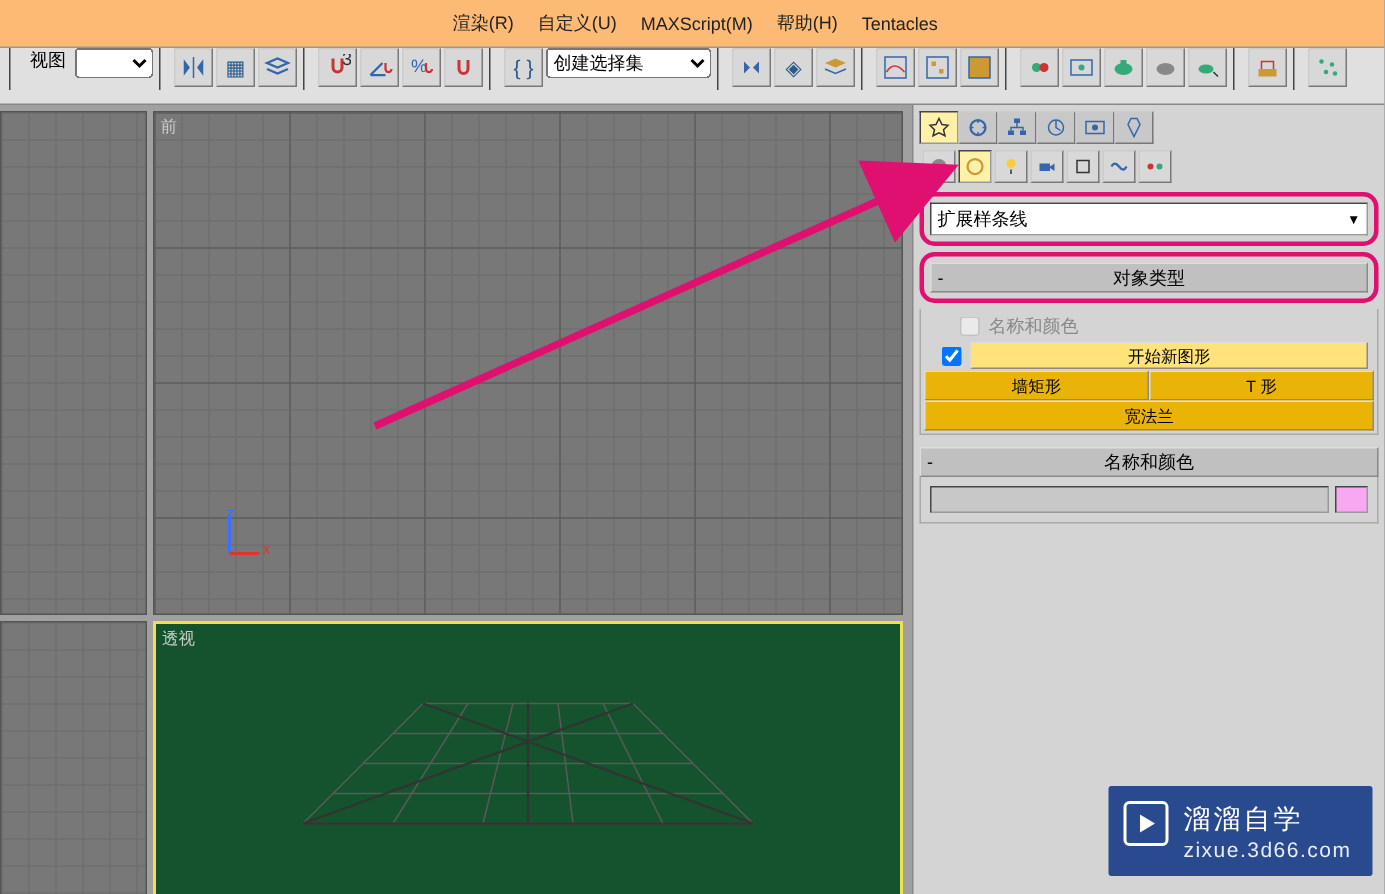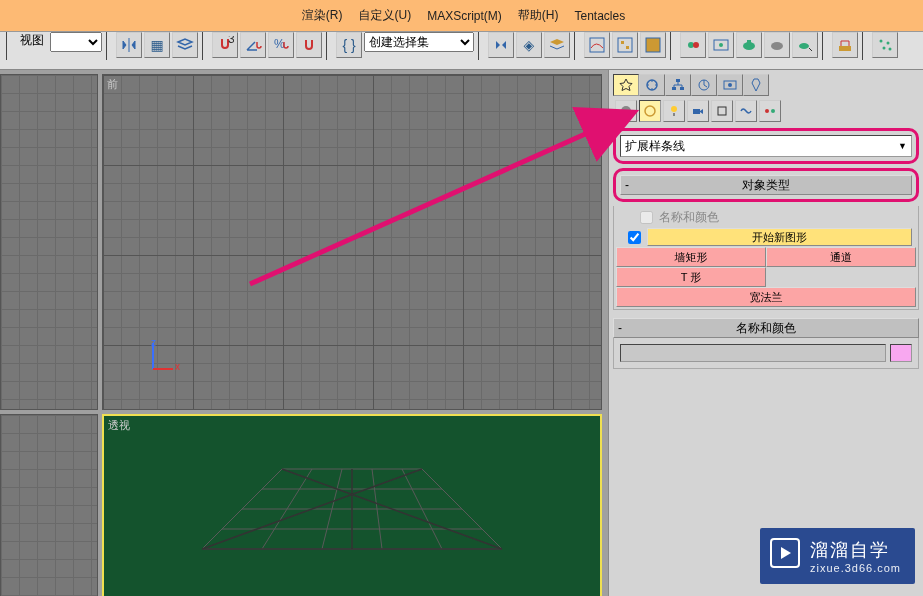--- a/index.html
+++ b/index.html
@@ -58,31 +58,31 @@
 .iconrow .ib svg { width: 14px; height: 14px; }
 
 .highlight-box { border: 3px solid #e01070; border-radius: 10px; padding: 4px; margin: 4px 0; }
 .dropdown { width: 100%; height: 22px; display: flex; align-items: center; background: #fff; border: 1px inset #999; padding: 0 4px; justify-content: space-between; cursor: pointer; }
 .dropdown .arrow { font-size: 9px; }
 .rollout-hdr { background: #c0c0c0; border: 1px outset #ddd; height: 20px; display: flex; align-items: center; justify-content: center; position: relative; cursor: pointer; }
 .rollout-hdr .minus { position: absolute; left: 4px; }
 .rollout-body { background: #d4d4d4; border: 1px solid #aaa; border-top: none; padding: 2px; }
 .checkrow { display: flex; align-items: center; gap: 6px; padding: 1px 4px 1px 24px; }
 .btn-grid { display: flex; flex-wrap: wrap; }
-.obtn { flex: 0 0 50%; height: 20px; background: #fca5a5; border: 1px outset #ddd; display: flex; align-items: center; justify-content: center; cursor: pointer; font-size: 11px; }
+.obtn { flex: 0 0 50%; height: 20px; background: #eab308; border: 1px outset #ddd; display: flex; align-items: center; justify-content: center; cursor: pointer; font-size: 11px; }
 .obtn.full { flex: 0 0 100%; }
 .start-new { flex: 1; height: 18px; background: #ffe27a; border: 1px outset #ddd; display: flex; align-items: center; justify-content: center; font-size: 11px; }
 .color-row { display: flex; align-items: center; gap: 4px; padding: 4px; }
 .color-row input { flex: 1; height: 18px; background: #c8c8c8; border: 1px inset #999; }
 .colorsw { width: 22px; height: 18px; background: #f8a8f0; border: 1px inset #999; cursor: pointer; }
 
 .watermark { position: absolute; right: 8px; bottom: 12px; background: #2a4a90; color: #fff; padding: 10px 14px 10px 50px; border-radius: 2px; }
 .watermark .logo { position: absolute; left: 10px; top: 10px; width: 30px; height: 30px; border: 2px solid #fff; border-radius: 4px; display: flex; align-items: center; justify-content: center; }
 .watermark .big { font-size: 18px; font-weight: normal; letter-spacing: 2px; }
-.watermark .small { font-size: 11px; letter-spacing: 1px; opacity: .9; }
+.watermark .small { font-size: 14px; letter-spacing: 1px; opacity: .9; }
 </style>
 </head>
 <body>
 
 <div class="menubar">
   <span>渲染(R)</span>
   <span>自定义(U)</span>
   <span>MAXScript(M)</span>
   <span>帮助(H)</span>
   <span>Tentacles</span>
@@ -355,21 +355,20 @@
       <div class="checkrow">
         <input type="checkbox" disabled="" style="">
         <span style="color:#888">名称和颜色</span>
       </div>
       <div class="checkrow" style="padding-left:12px">
         <input type="checkbox" checked="" style="">
         <div class="start-new">开始新图形</div>
       </div>
       <div class="btn-grid">
         <div class="obtn">墙矩形</div>
-        <div class="obtn">通道</div>
         <div class="obtn">T 形</div>
         <div class="obtn full">宽法兰</div>
       </div>
     </div>
 
     <div style="height:8px"></div>
     <div class="rollout-hdr">
       <span class="minus">-</span>
         <span>名称和颜色</span>
     </div>

